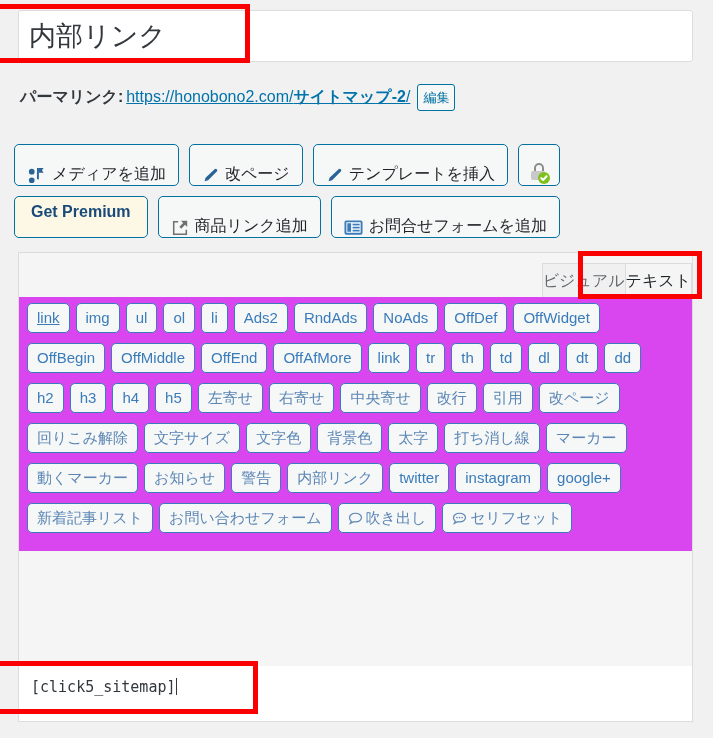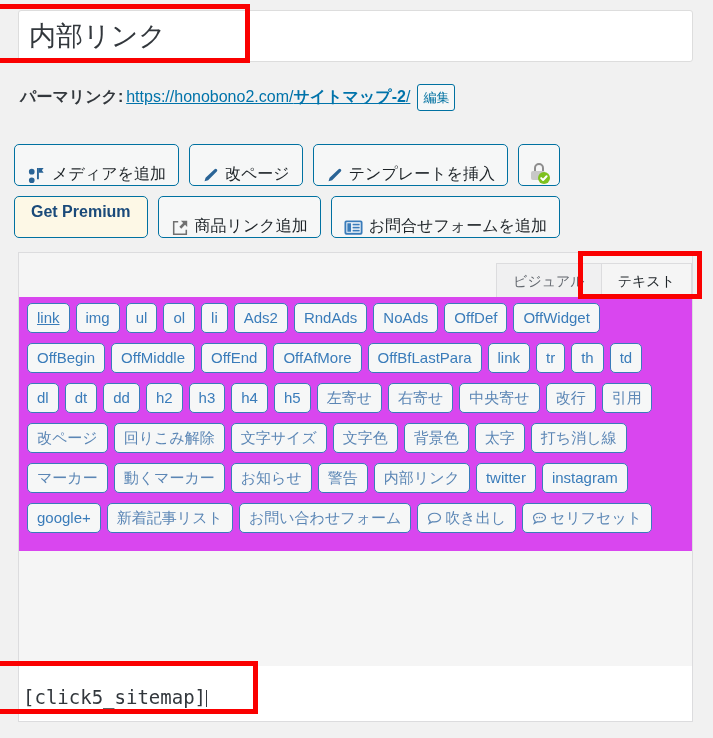--- a/index.html
+++ b/index.html
@@ -147,22 +147,22 @@
     position: absolute;
     right: 0px;
     top: 0px;
     height: 44px;
     display: flex;
     align-items: flex-end;
   }
   .tab {
     height: 34px;
     line-height: 34px;
-    padding: 0 16px;
-    font-size: 14px;
+    padding: 0 0;
+    font-size: 16px;
     color: #646970;
     background: #f0f0f1;
     border: 1px solid #dcdcde;
     border-bottom: none;
     margin-left: -1px;
     cursor: pointer;
     box-sizing: border-box;
   }
   .tab.active {
     background: #f5f5f5;
@@ -207,27 +207,26 @@
     top: 666px;
     width: 675px;
     height: 56px;
     box-sizing: border-box;
     background: #fff;
     border: 1px solid #dcdcde;
     border-top: none;
   }
   #content-text {
     position: absolute;
-    left: 4px;
+    left: 12px;
     top: 12px;
     font-family: "DejaVu Sans Mono", "Liberation Mono", monospace;
-    font-size: 19px;
+    font-size: 15px;
     color: #32373c;
     white-space: pre;
-    margin-top: 8px;
   }
   #caret {
     display: inline-block;
     width: 1px;
     height: 17px;
     background: #32373c;
     vertical-align: -3px;
   }
 </style>
 </head>
@@ -361,23 +360,20 @@
       <div class="qt">
         <span>OffMiddle</span>
       </div>
       <div class="qt">
         <span>OffEnd</span>
       </div>
       <div class="qt">
         <span>OffAfMore</span>
       </div>
       <div class="qt">
-        <span>OffBfLastPara</span>
-      </div>
-      <div class="qt">
         <span>link</span>
       </div>
       <div class="qt">
         <span>tr</span>
       </div>
       <div class="qt">
         <span>th</span>
       </div>
       <div class="qt">
         <span>td</span>

